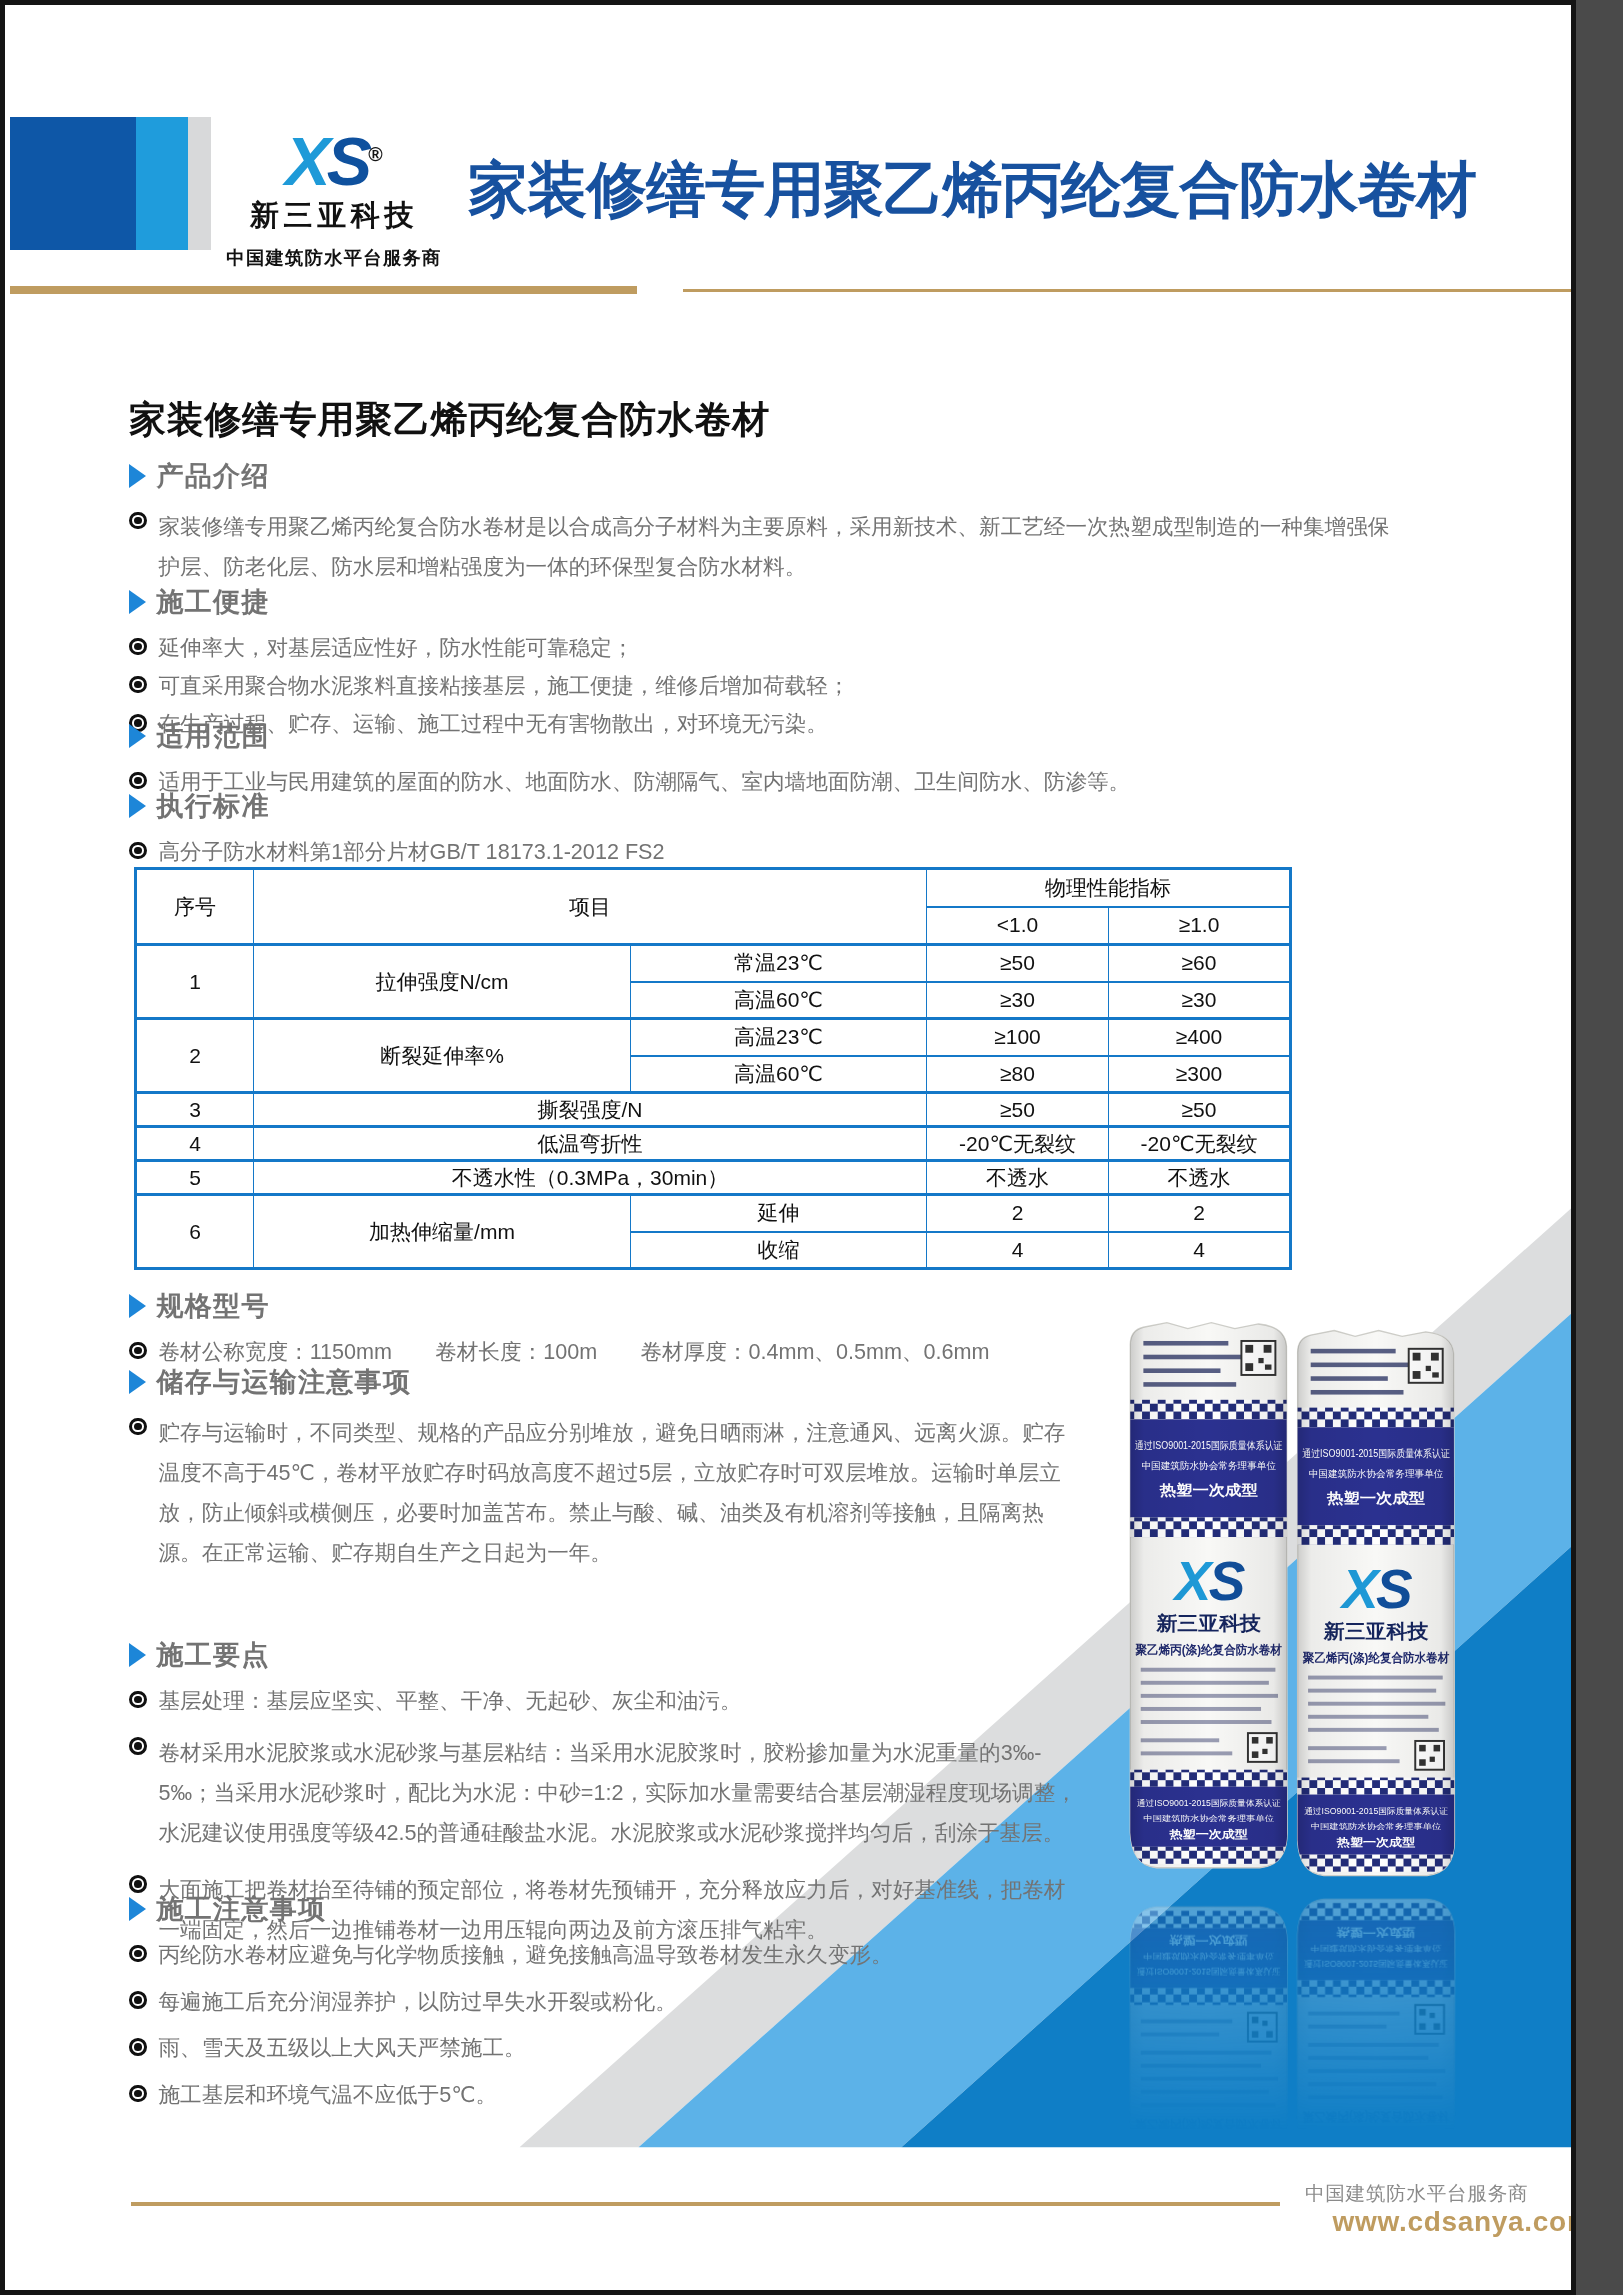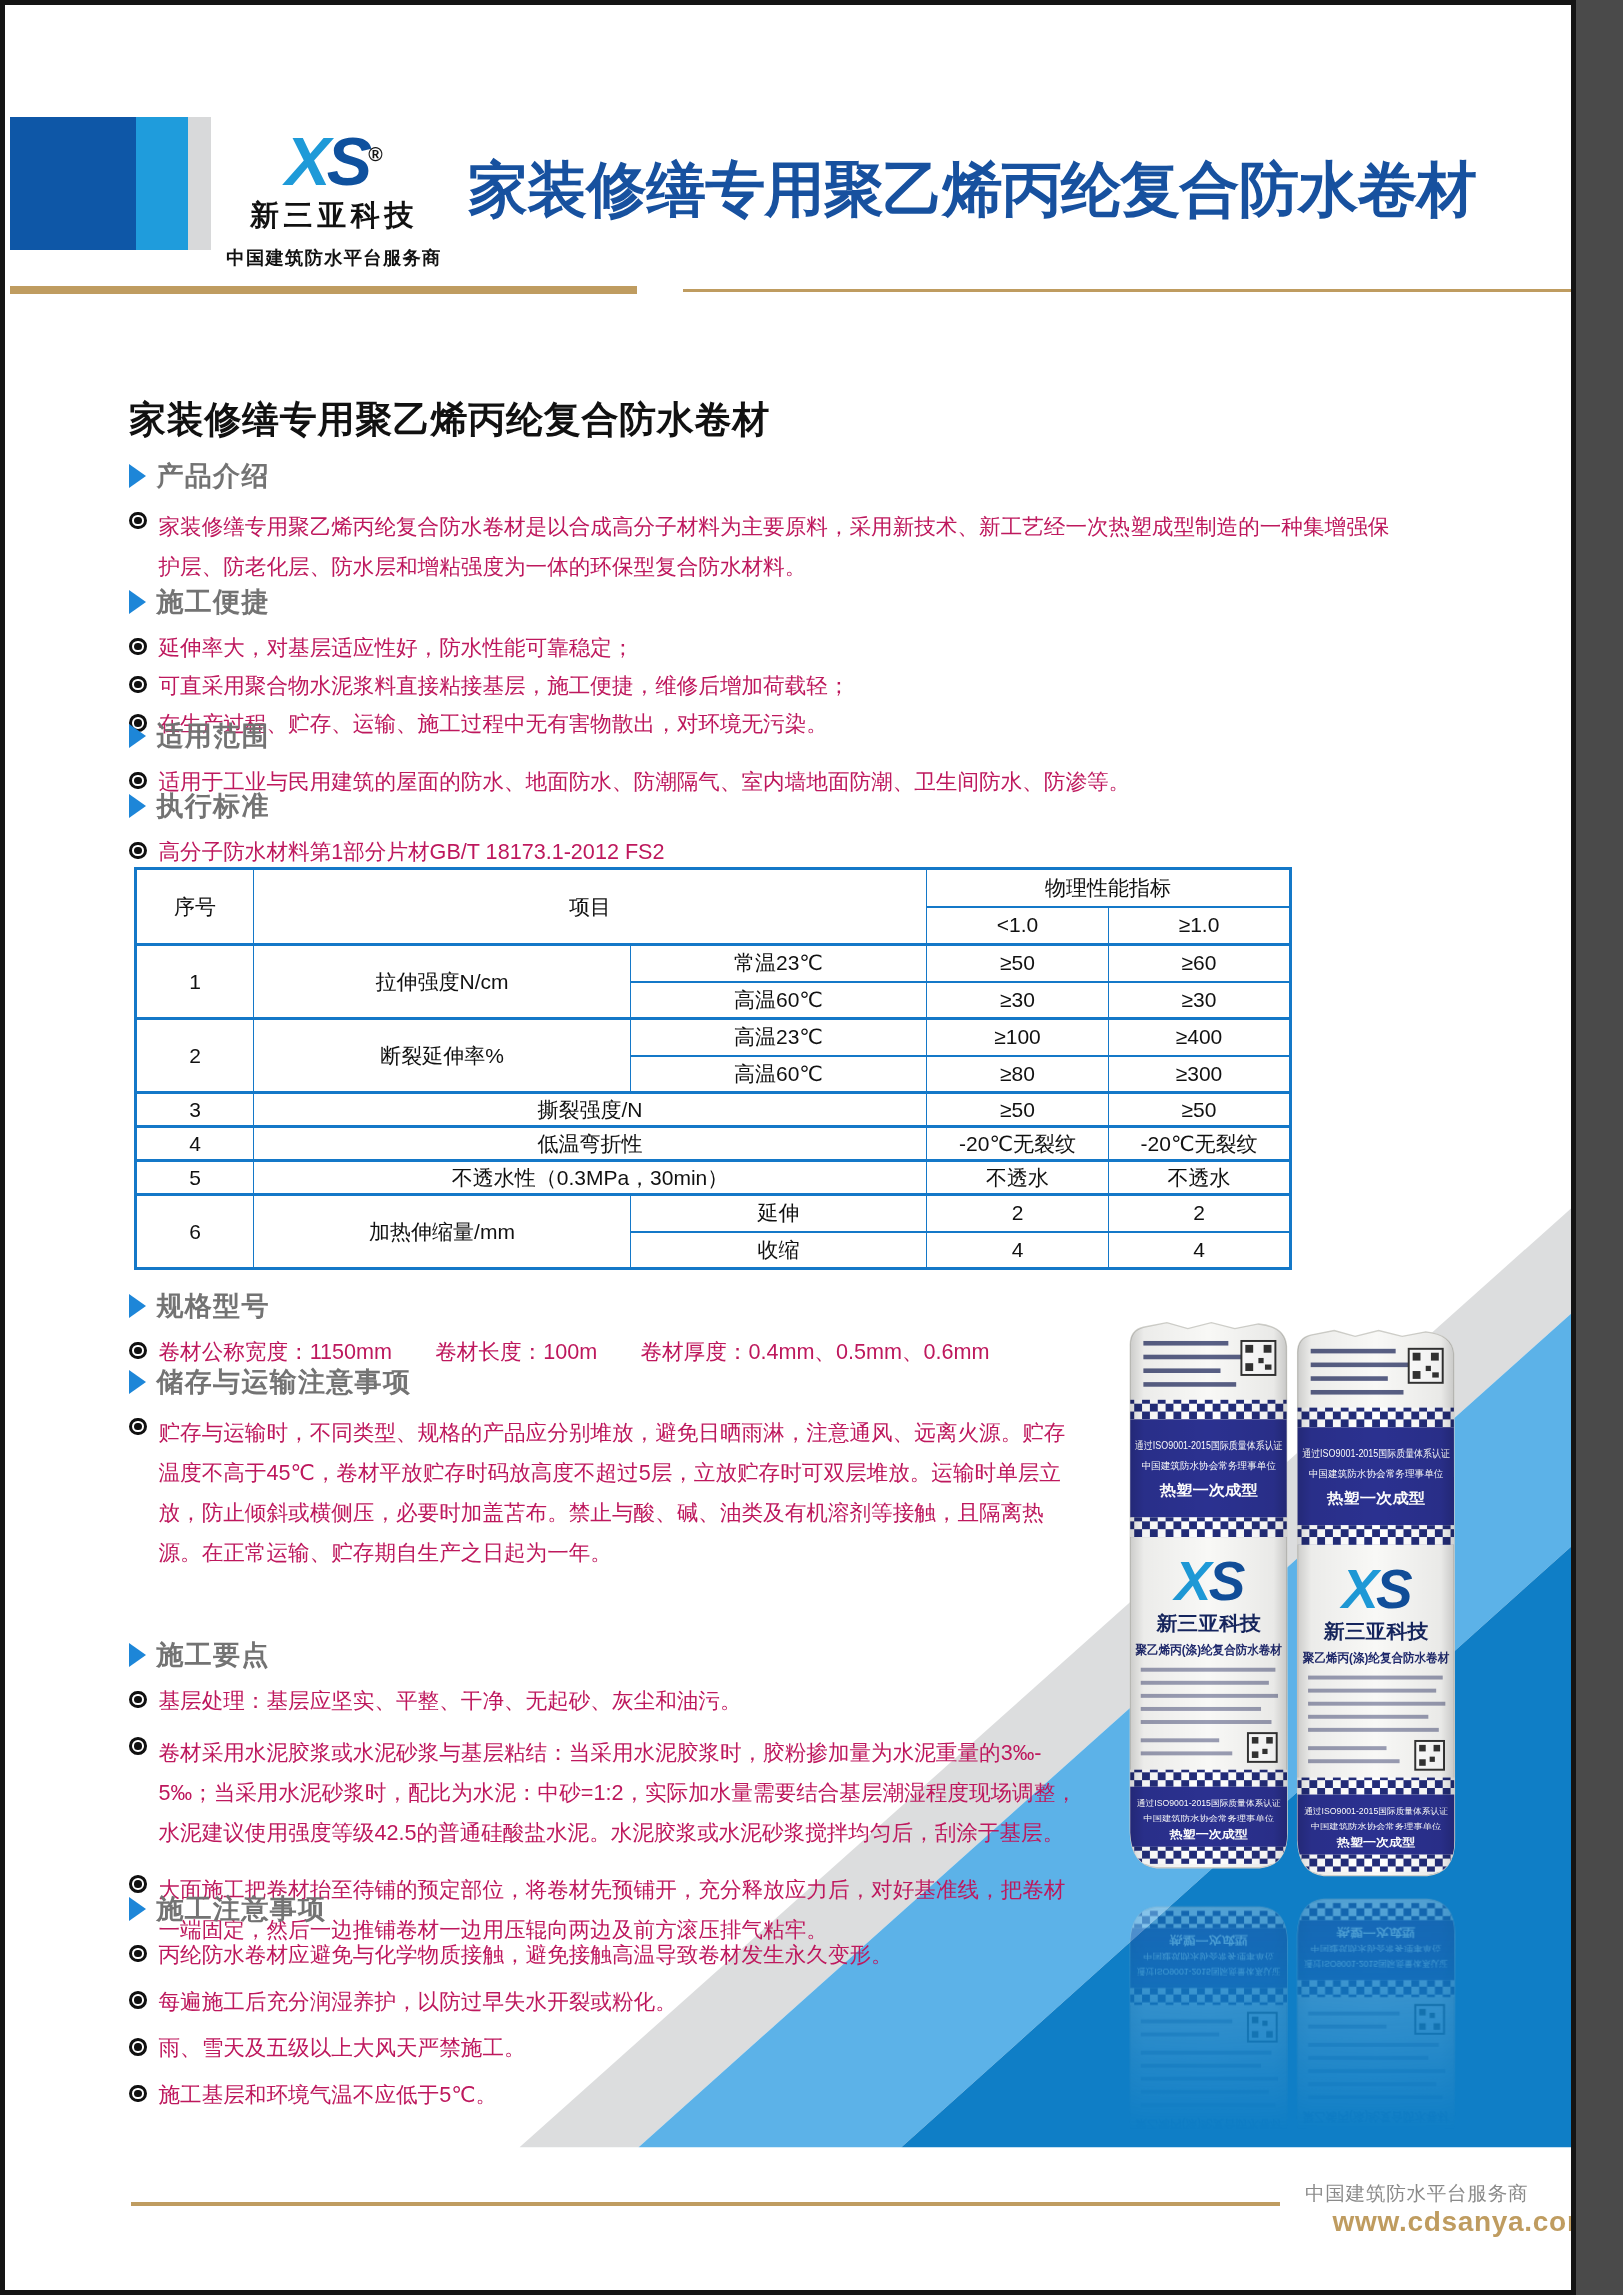--- a/index.html
+++ b/index.html
@@ -27,21 +27,21 @@
   
   .bg-svg { position:absolute; left:0; top:0; z-index:0; }
   
   .content { position:absolute; left:0; top:0; width:100%; height:100%; z-index:3; }
   .doc-title { position:absolute; left:124px; top:390px; font-size:37px; font-weight:900; color:#111; letter-spacing:0.7px; }
   .sec { position:absolute; left:124px; }
   .sec-h { display:flex; align-items:center; gap:10.5px; margin-bottom:13px; }
   .arrow { width:0; height:0; border-top:12.4px solid transparent; border-bottom:12.4px solid transparent;
            border-left:17.7px solid #1d86d8; }
   .sec-t { font-size:27px; font-weight:900; color:#737373; letter-spacing:1.3px; }
-  .item { display:flex; gap:11.8px; font-size:21.6px; line-height:29px; color:#be185d; margin-bottom:9.2px; }
+  .item { display:flex; gap:11.8px; font-size:21.6px; line-height:29px; color:#737373; margin-bottom:9.2px; }
   .item.sp { margin-bottom:17.7px; }
   .blt { flex:0 0 auto; width:17.7px; height:17.7px; border:3.3px solid #101010; border-radius:50%;
          margin-top:4.6px; position:relative; }
   .blt::after { content:""; position:absolute; inset:2px; background:#101010; border-radius:50%; }
   .ml div { white-space:nowrap; line-height:40px; }
   .item .one { line-height:29px; white-space:nowrap; }
   
   .spec-table { position:absolute; left:129px; top:862px; width:1158px; border-collapse:collapse; z-index:3; background:#fff; }
   .spec-table td { border:1.3px solid #1478c8; font-size:21px; color:#111; text-align:center; vertical-align:middle; padding:0; }
   .spec-table td.t4 { border-top-width:2.6px; } .spec-table td.t6 { border-top-width:3.9px; }

